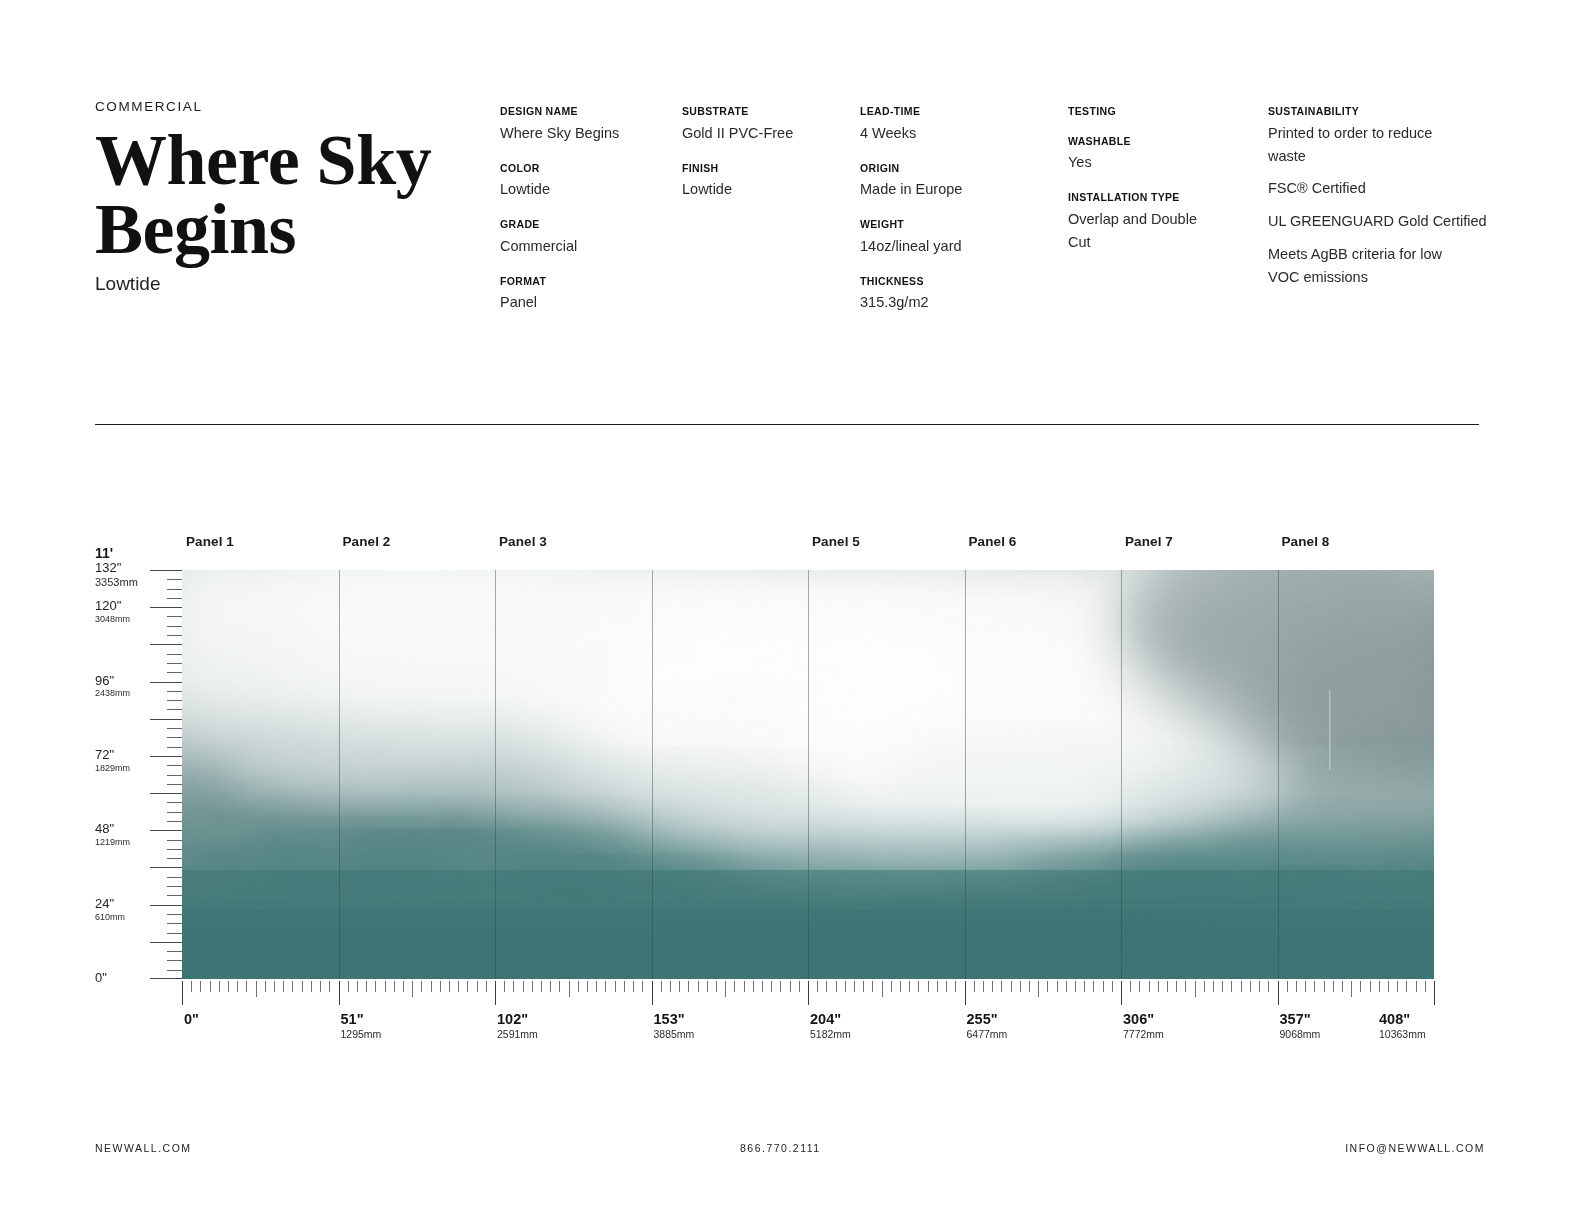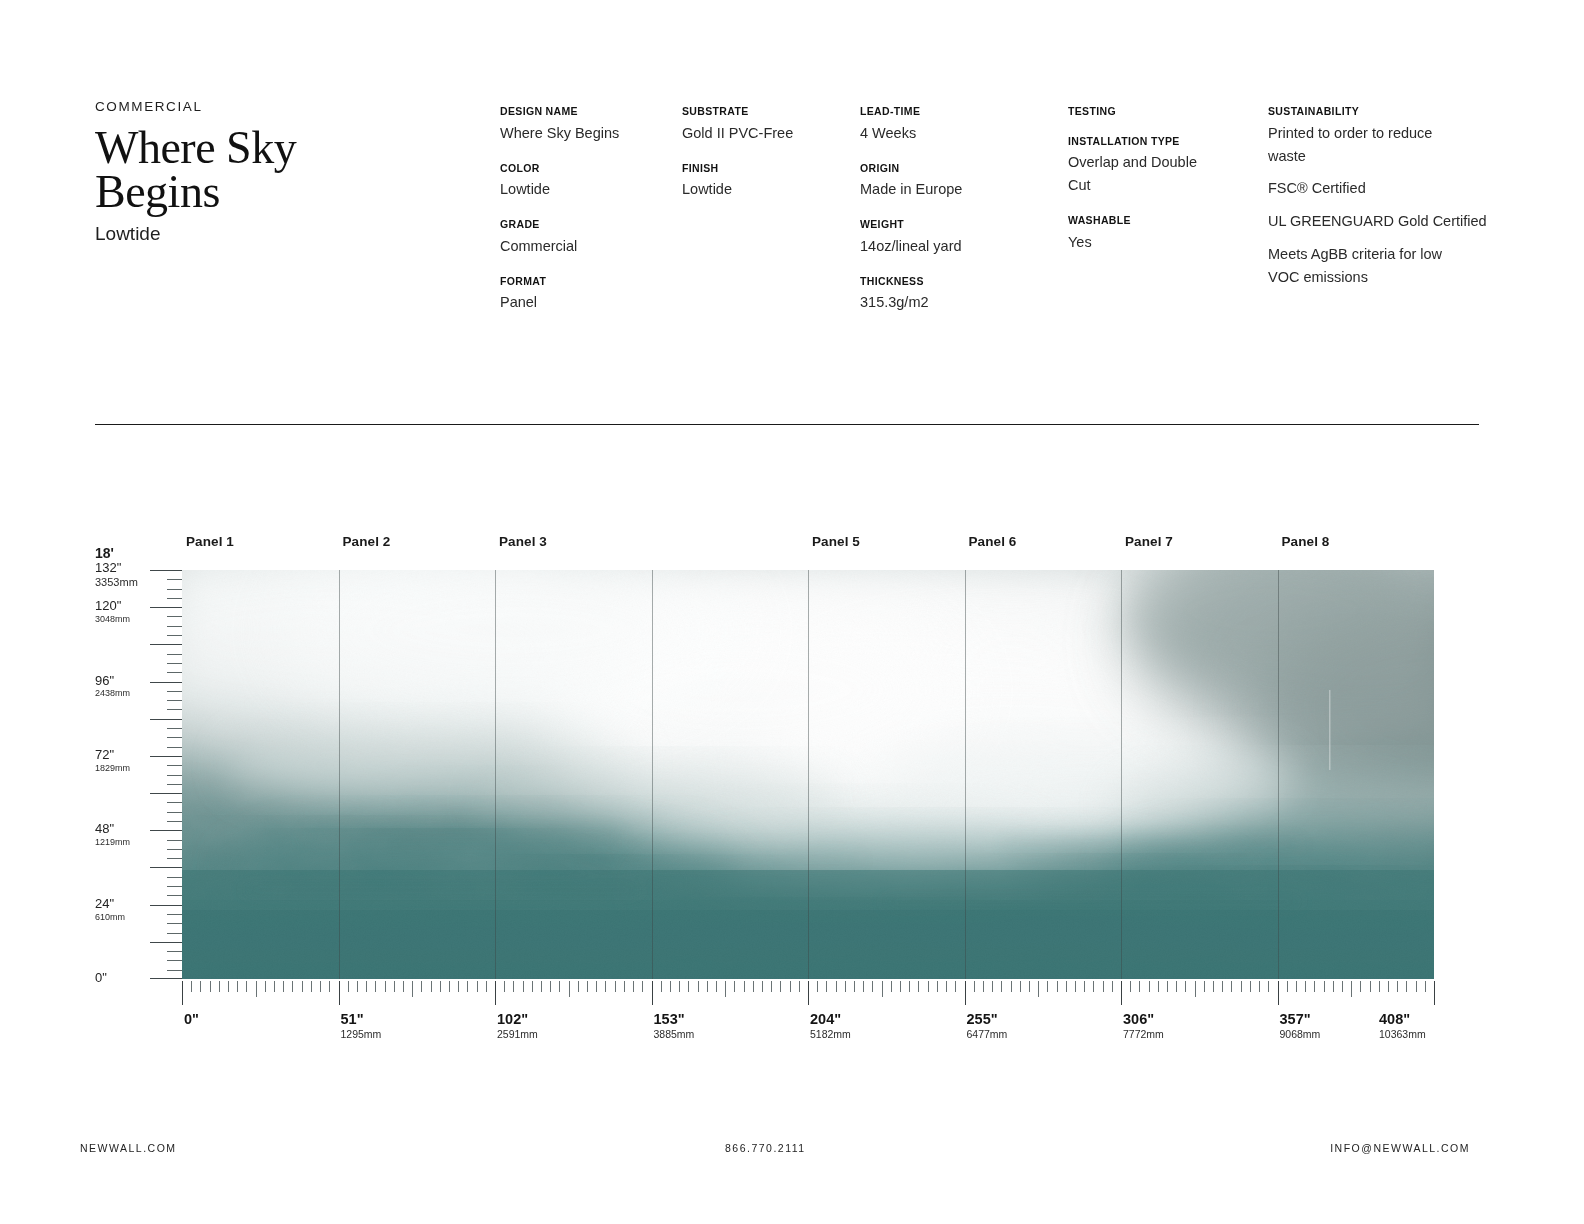--- a/index.html
+++ b/index.html
@@ -37,23 +37,23 @@
     font-family: "Liberation Sans", sans-serif;
     font-size: 13.5px;
     letter-spacing: 1.6px;
     color: #1f1f1f;
     font-weight: 400;
     margin: 0 0 12px 0;
     line-height: 1;
   }
   .big-title {
     font-family: "Liberation Serif", "DejaVu Serif", serif;
-    font-size: 46px;
+    font-size: 72px;
     line-height: 0.96;
-    font-weight: 400;
+    font-weight: 700;
     letter-spacing: -0.5px;
     color: #111111;
     margin: 0;
     white-space: pre-line;
   }
   .sub-title {
     font-family: "Liberation Sans", sans-serif;
     font-size: 19px;
     font-weight: 400;
     color: #1f1f1f;
@@ -249,21 +249,21 @@
     font-size: 10.5px;
     font-weight: 400;
     color: #2c2c2c;
     display: block;
     white-space: nowrap;
   }
 
   
   .footer {
     position: absolute;
-    left: 80px;
+    left: 95px;
     top: 1142px;
     width: 1390px;
     height: 20px;
   }
   .footer span {
     font-family: "Liberation Sans", sans-serif;
     font-size: 10.5px;
     letter-spacing: 1.5px;
     color: #232323;
     position: absolute;
@@ -335,27 +335,27 @@
         <div class="spec-label">THICKNESS</div>
         <div class="spec-value">315.3g/m2</div>
       </div>
     </div>
 
     <div class="spec-col c4">
       <div class="spec-group">
         <div class="spec-label">TESTING</div>
       </div>
       <div class="spec-group">
+        <div class="spec-label">WASHABLE</div>
+        <div class="spec-value">Yes</div>
+      </div>
+      <div class="spec-group">
         <div class="spec-label">INSTALLATION TYPE</div>
         <div class="spec-value">Overlap and Double
 Cut</div>
-      </div>
-      <div class="spec-group">
-        <div class="spec-label">WASHABLE</div>
-        <div class="spec-value">Yes</div>
       </div>
     </div>
 
     <div class="spec-col c5">
       <div class="spec-label">SUSTAINABILITY</div>
       <div class="sust-item">Printed to order to reduce
 waste</div>
       <div class="sust-item">FSC® Certified</div>
       <div class="sust-item">UL GREENGUARD Gold Certified</div>
       <div class="sust-item">Meets AgBB criteria for low
@@ -537,21 +537,21 @@
     <div class="vtick minor" style="top: 55.7727px;"></div>
     <div class="vtick minor" style="top: 46.4773px;"></div>
     <div class="vtick major" style="top: 37.1818px;"></div>
     <div class="vtick minor" style="top: 27.8864px;"></div>
     <div class="vtick minor" style="top: 18.5909px;"></div>
     <div class="vtick minor" style="top: 9.29545px;"></div>
     <div class="vtick major" style="top: 0px;"></div>
   </div>
 <div class="vlabels" id="vlabels">
     <div class="vlab" style="top: -3px;">
-      <span class="big">18'</span>
+      <span class="big">11'</span>
       <span class="in">132"</span>
       <span class="mm lg">3353mm</span>
     </div>
     <div class="vlab" style="top: 51.1818px;">
       <span class="in">120"</span>
       <span class="mm">3048mm</span>
     </div>
     <div class="vlab" style="top: 125.545px;">
       <span class="in">96"</span>
       <span class="mm">2438mm</span>

